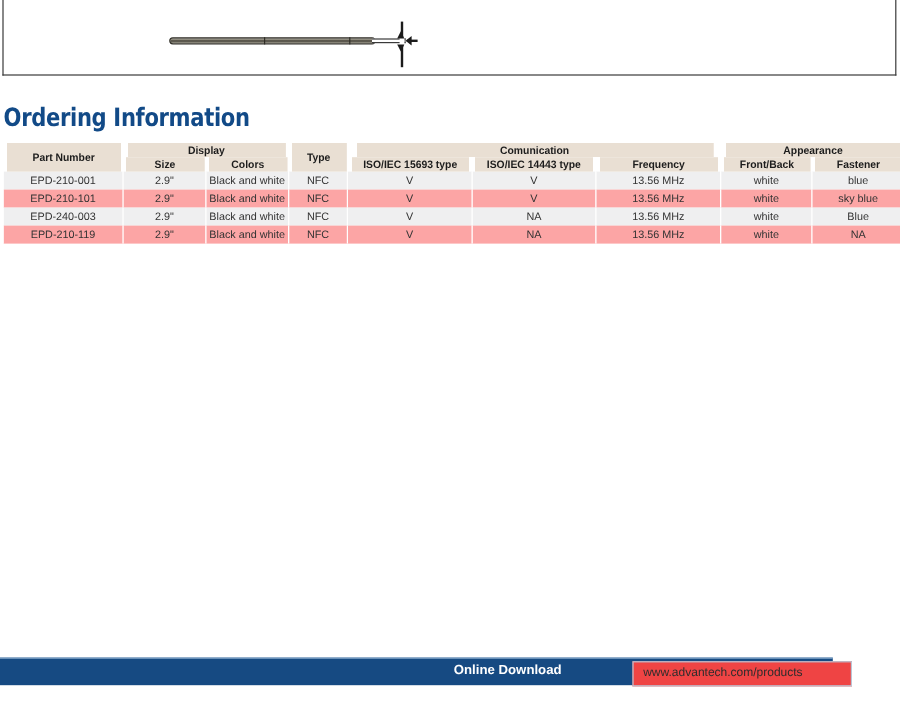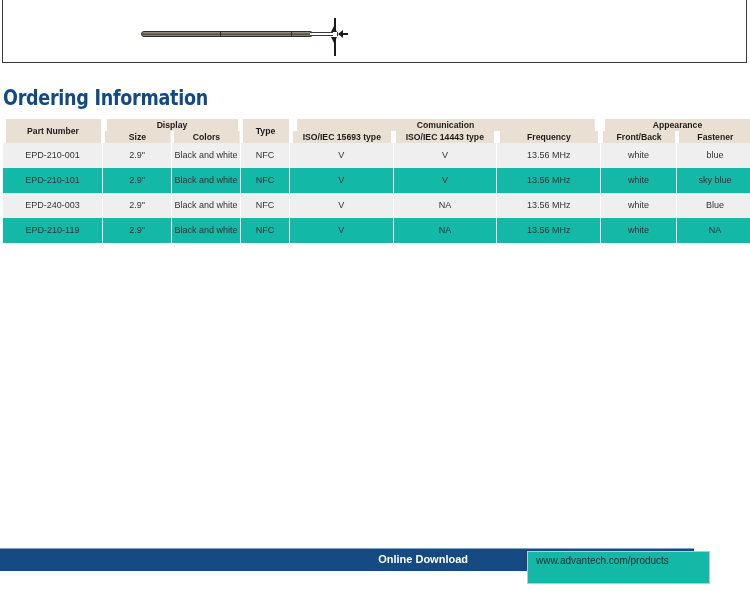--- a/index.html
+++ b/index.html
@@ -168,32 +168,32 @@
   th.group-head { height: 13px; }
   th.col-head   { height: 15px; }
   th.part-head {
     background: #e9dfd3;
     text-align: left;
     padding-left: 6px;
     font-size: 11px;
     border-left: none;
   }
   #ordering-table tbody td {
-    height: 25px;
+    height: 15px;
     font-size: 9px;
     color: #333333;
   }
   td.part-cell {
     text-align: left;
     padding-left: 6px;
     font-size: 9.5px;
     border-left: none;
   }
   tr.row-odd  td { background: #efeff0; }
-  tr.row-even td { background: #14b8a6; }
+  tr.row-even td { background: #fca5a5; }
 
   
   #footer-bar {
     position: absolute;
     left: 0;
     top: 548px;
     width: 694px;
     height: 22px;
     background: #164a82;
     border-top: 1px solid #7ea4c8;
@@ -206,22 +206,22 @@
     font-size: 11px;
     font-weight: bold;
     font-family: "Liberation Sans Narrow", "Liberation Sans", sans-serif;
     white-space: nowrap;
   }
   #footer-url-box {
     position: absolute;
     left: 527px;
     top: 551px;
     width: 183px;
-    height: 33px;
-    background: #14b8a6;
+    height: 21px;
+    background: #ef4444;
     border: 1px solid #b9c6d6;
     box-sizing: border-box;
   }
   #footer-url {
     position: absolute;
     left: 8px;
     top: 3px;
     font-size: 10px;
     color: #2d2d2d;
     white-space: nowrap;

